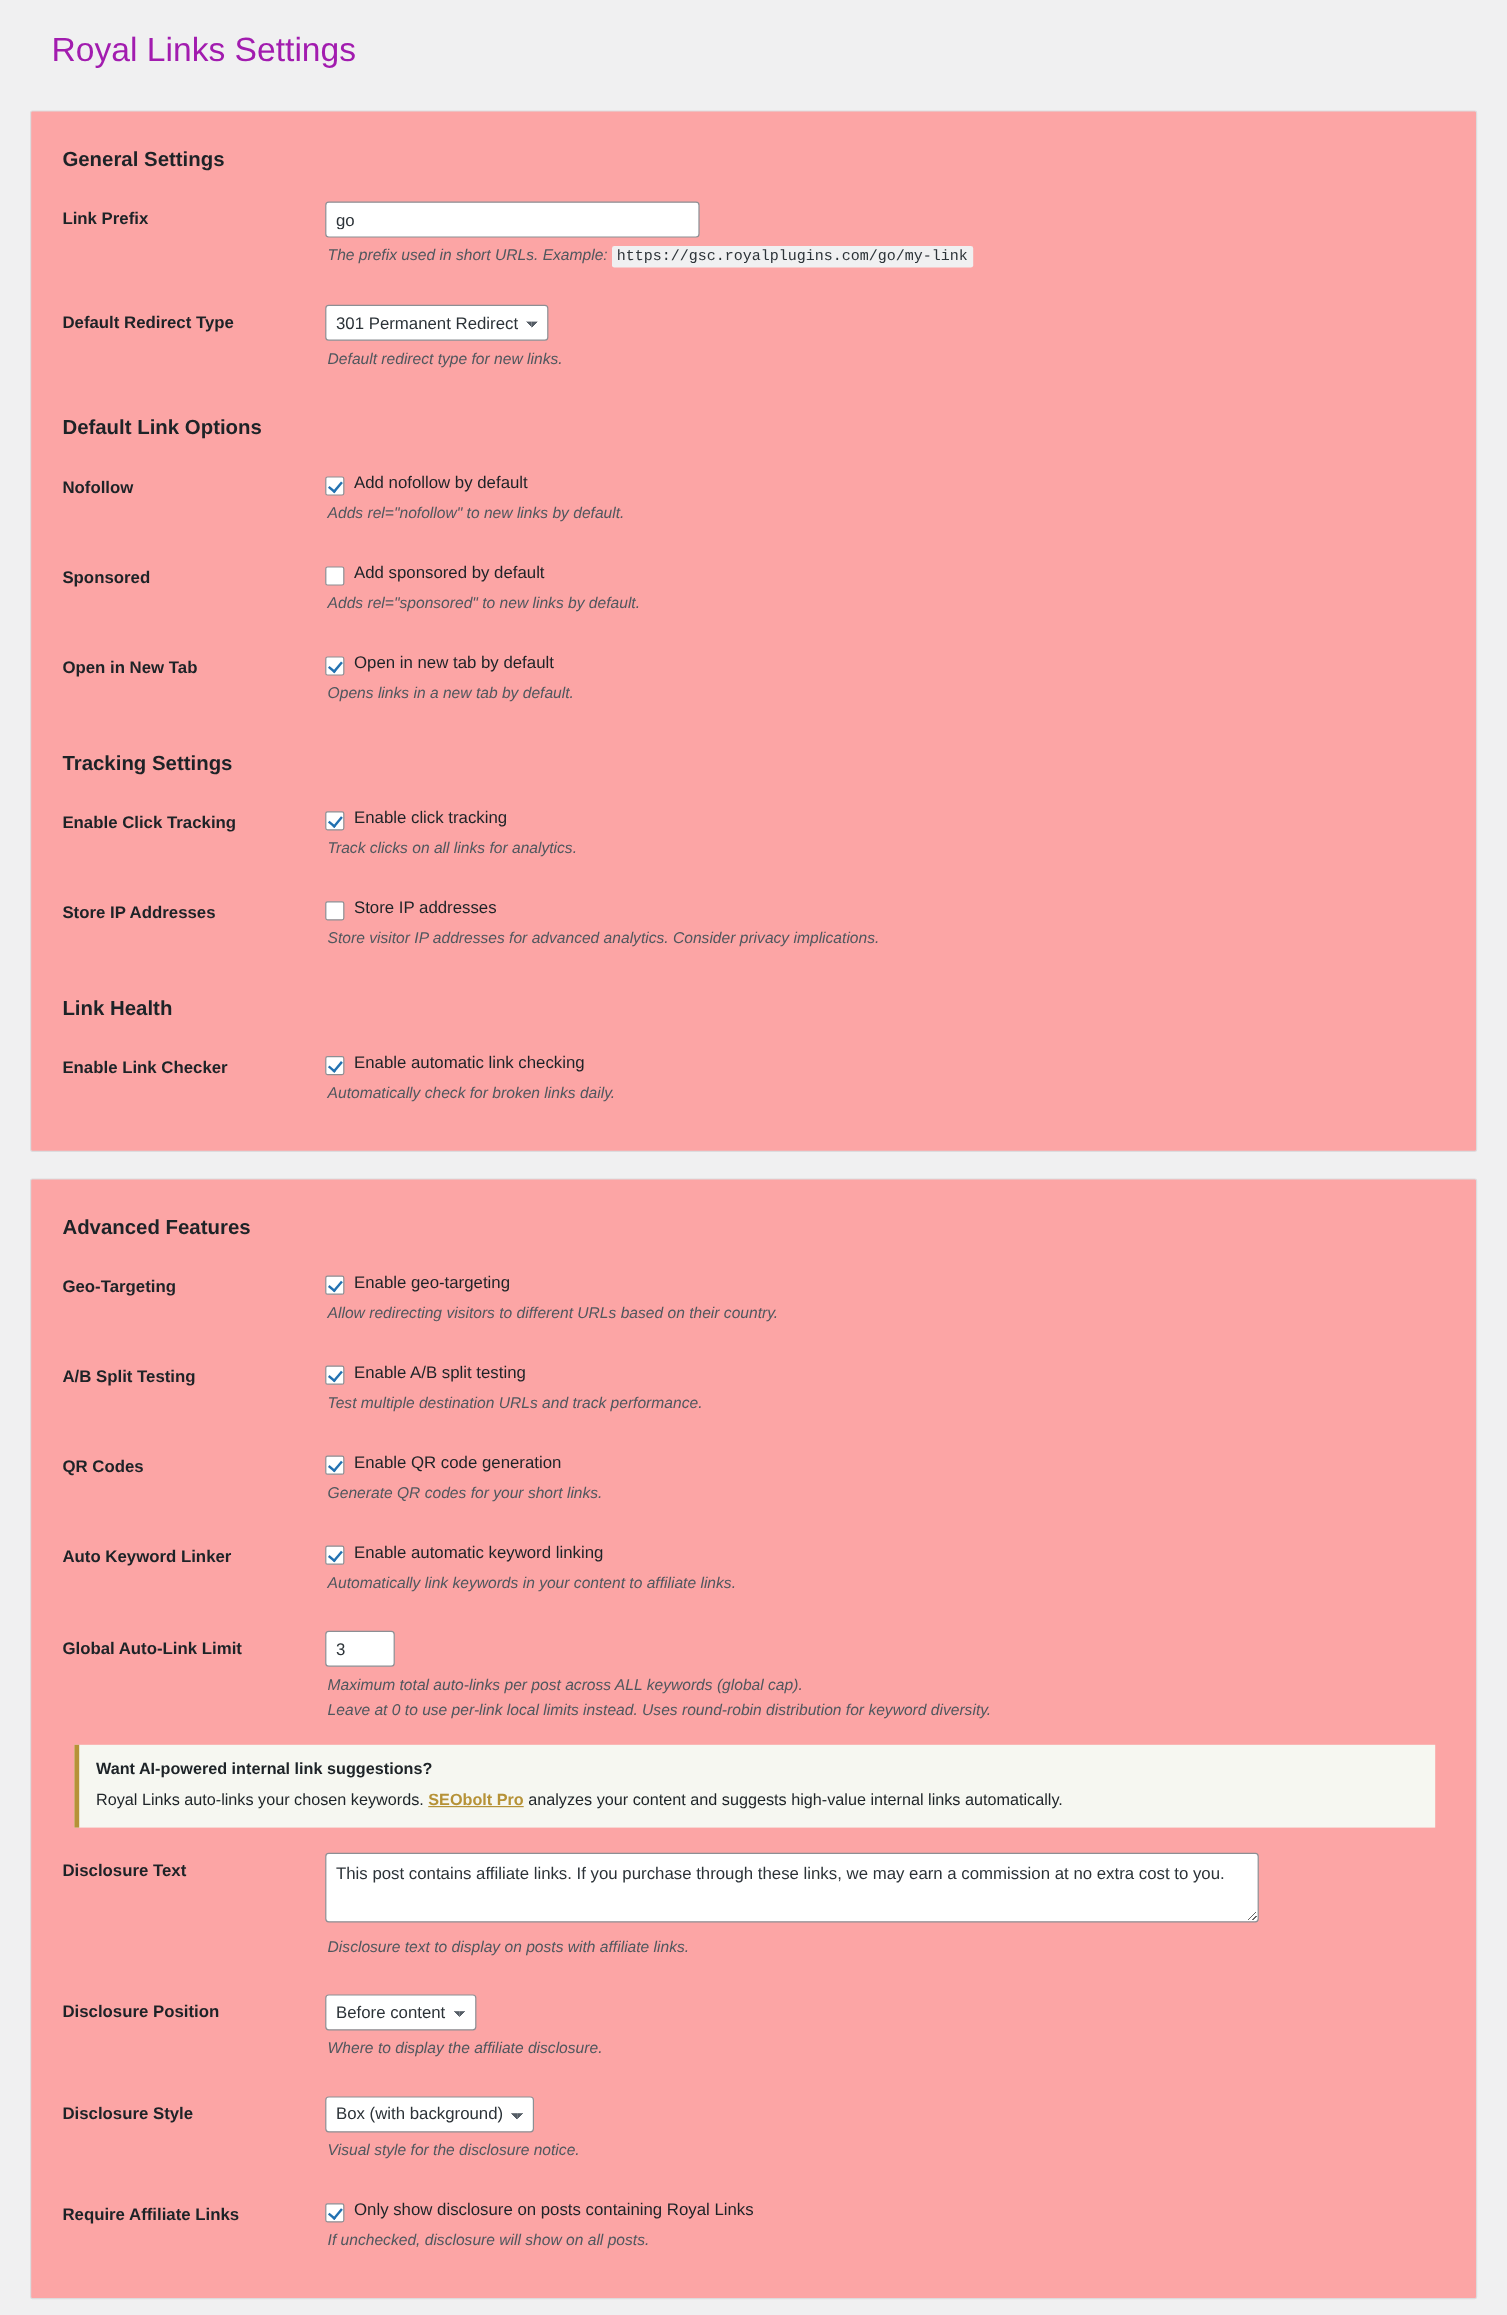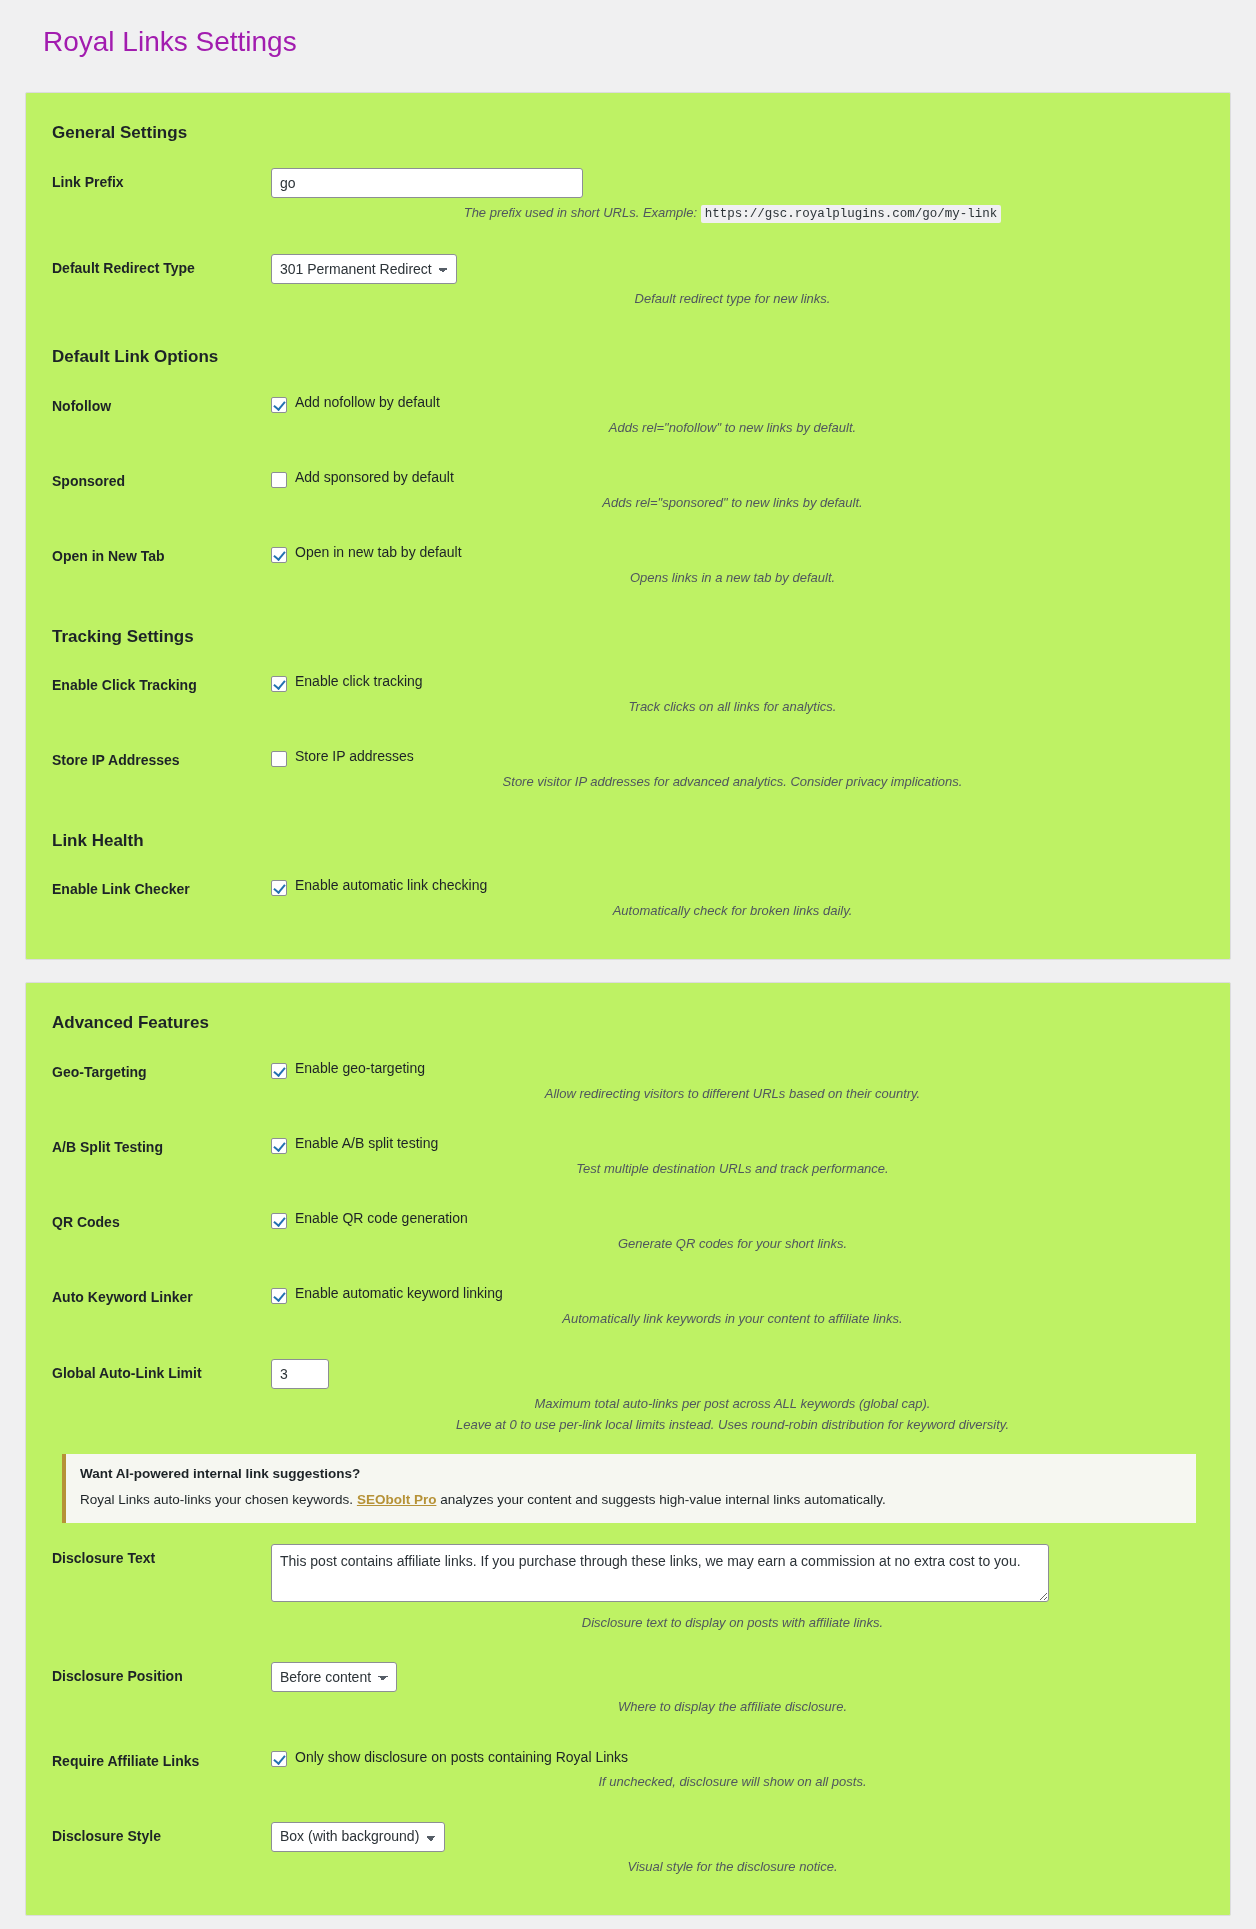--- a/index.html
+++ b/index.html
@@ -17,21 +17,21 @@
   .page-title {
     font-size: 28px;
     font-weight: 400;
     color: #a21caf;
     padding: 12px 0 20px 6px;
     margin: 12px;
     line-height: 1.3;
   }
 
   .panel {
-    background: #bef264;
+    background: #fca5a5;
     border: 1px solid #dcdcde;
     border-radius: 2px;
     padding: 12px 28px 24px 20px;
     margin-bottom: 22px;
   }
 
   h2.section {
     font-size: 17px;
     font-weight: 700;
     color: #1d2327;
@@ -108,21 +108,20 @@
     resize: vertical;
     overflow: hidden;
   }
 
   p.desc {
     font-style: italic;
     font-size: 13px;
     color: #50575e;
     margin: 5px 0 0 2px;
     line-height: 1.5;
-    text-align: center;
   }
   p.desc.tight { margin-top: 2px; }
 
   code.example {
     font-family: "Liberation Mono", monospace;
     font-size: 12.5px;
     background: #f0f0f1;
     color: #2c3338;
     padding: 2px 4px;
     font-style: normal;
@@ -387,40 +386,40 @@
         <td>
           <select class="wp-select">
             <option>Before content</option>
             <option>After content</option>
             <option>Both</option>
           </select>
           <p class="desc">Where to display the affiliate disclosure.</p>
         </td>
       </tr>
       <tr>
-        <th>Require Affiliate Links</th>
-        <td>
-          <div class="cb-row">
-            <span class="checkbox checked"></span>
-            <label>Only show disclosure on posts containing Royal Links</label>
-          </div>
-          <p class="desc">If unchecked, disclosure will show on all posts.</p>
-        </td>
-      </tr>
-      <tr>
         <th>Disclosure Style</th>
         <td>
           <select class="wp-select">
             <option>Box (with background)</option>
             <option>Plain text</option>
             <option>Italic note</option>
           </select>
           <p class="desc">Visual style for the disclosure notice.</p>
         </td>
       </tr>
+      <tr>
+        <th>Require Affiliate Links</th>
+        <td>
+          <div class="cb-row">
+            <span class="checkbox checked"></span>
+            <label>Only show disclosure on posts containing Royal Links</label>
+          </div>
+          <p class="desc">If unchecked, disclosure will show on all posts.</p>
+        </td>
+      </tr>
     </tbody>
       </table>
 
   </div>
 
   <div class="submit-area">
     <button class="save-btn">Save All Settings</button>
   </div>
 
 </div>

